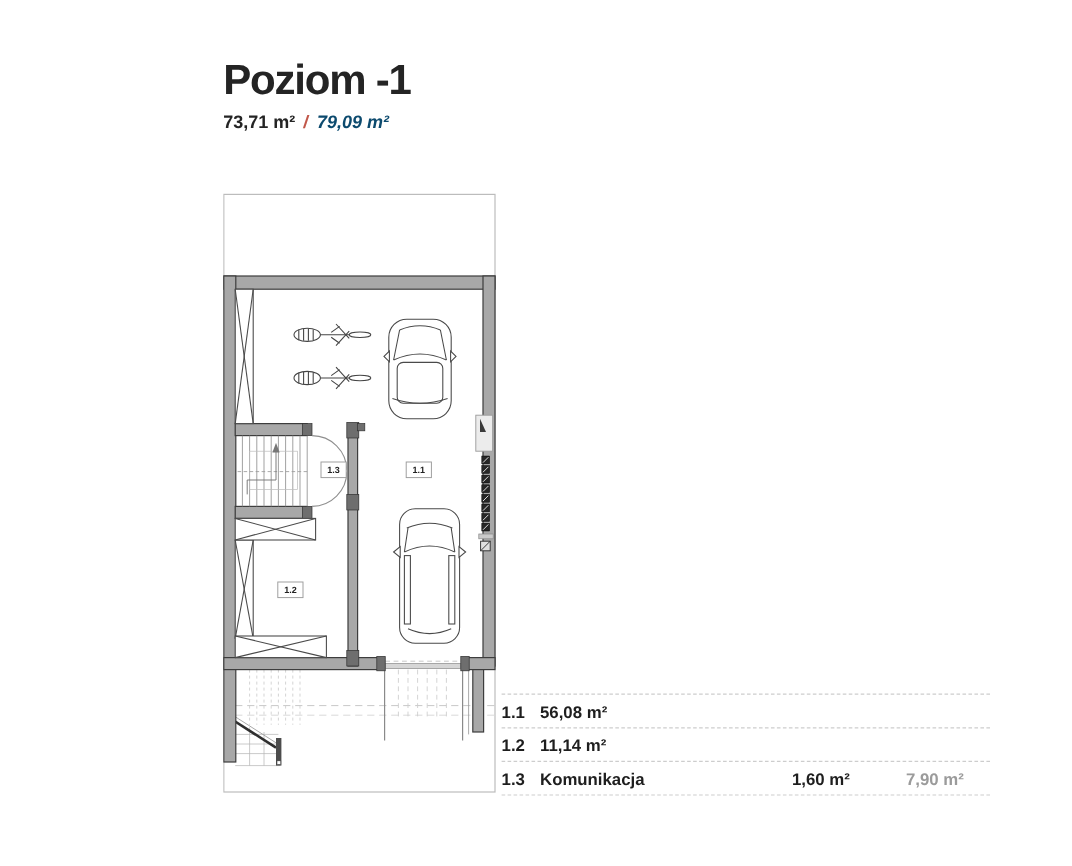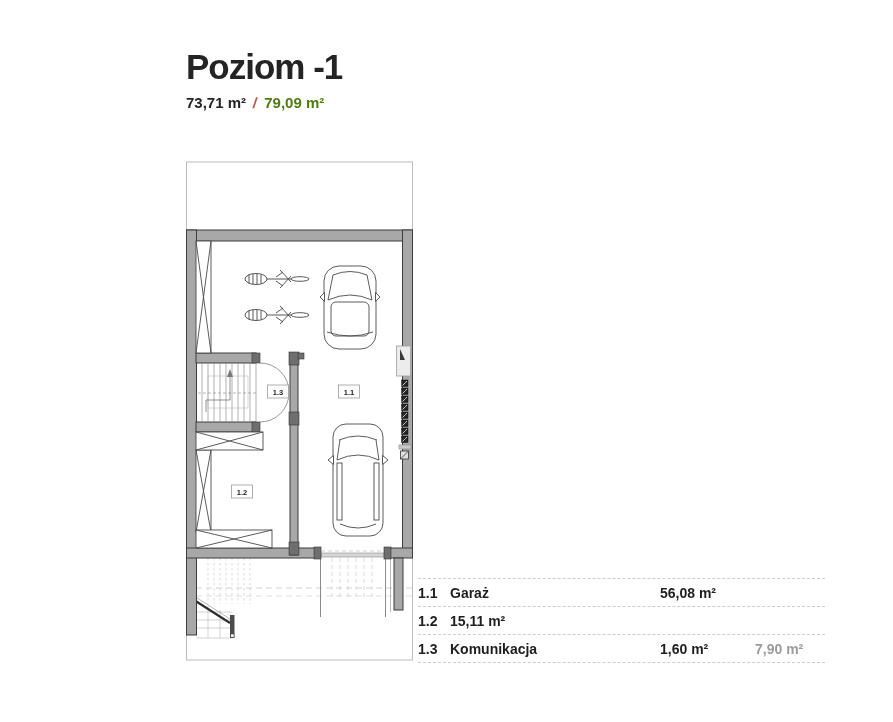--- a/index.html
+++ b/index.html
@@ -5,21 +5,21 @@
   html,body{margin:0;padding:0;background:#ffffff;}
   .page{position:relative;width:893px;height:698px;background:#ffffff;overflow:hidden;
         font-family:"Liberation Sans", sans-serif;}
   
   .header{position:absolute;left:186px;top:48px;}
   .title{margin:0;font-size:35px;font-weight:800;letter-spacing:-1px;color:#242424;line-height:1.1;}
   .areas{margin-top:7px;display:flex;align-items:flex-start;gap:7px;
          font-size:15px;font-weight:700;}
   .area-primary{color:#242424;}
   .area-separator{color:#c15749;transform:skewX(-8deg);font-weight:700;}
-  .area-secondary{color:#4d7c0f;}
+  .area-secondary{color:#0c4a6e;font-style:italic;}
   
   svg.plan{position:absolute;left:186px;top:160px;}
   svg.plan text{font-family:"Liberation Sans", sans-serif;font-weight:700;font-size:7.5px;fill:#222222;}
   
   .legend{position:absolute;left:418px;top:578px;width:407px;}
   .legend-row{display:flex;align-items:center;height:27px;
               border-top:1px dashed #cdcdcd;
               font-size:14px;font-weight:700;color:#1e1e1e;}
   .legend-row:last-child{border-bottom:1px dashed #cdcdcd;}
   .cell-no{width:32px;flex:0 0 auto;}
@@ -246,27 +246,26 @@
     </g>
     <g>
       <rect x="45.5" y="325" width="21" height="13" fill="#ffffff" stroke="#9c9c9c" stroke-width="0.8"></rect>
       <text x="56" y="334.5" text-anchor="middle">1.2</text>
     </g>
   </svg>
 
   <div class="legend">
     <div class="legend-row">
       <span class="cell-no">1.1</span>
-      <span class="cell-label">Garaż</span>
       <span class="cell-area">56,08 m²</span>
       <span class="cell-extra"></span>
     </div>
     <div class="legend-row">
       <span class="cell-no">1.2</span>
-      <span class="cell-area">15,11 m²</span>
+      <span class="cell-area">11,14 m²</span>
       <span class="cell-extra"></span>
     </div>
     <div class="legend-row">
       <span class="cell-no">1.3</span>
       <span class="cell-label">Komunikacja</span>
       <span class="cell-area">1,60 m²</span>
       <span class="cell-extra">7,90 m²</span>
     </div>
   </div>
 

